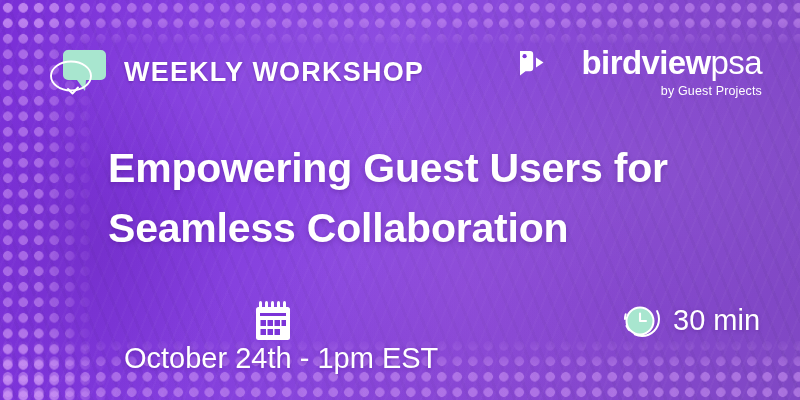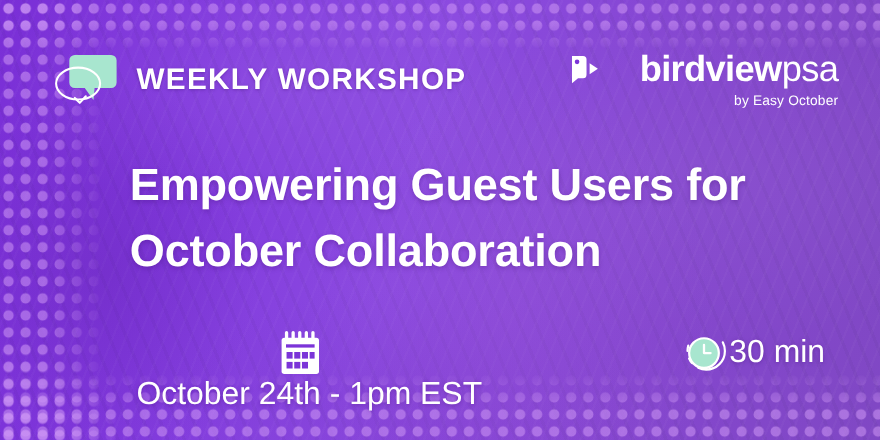--- a/index.html
+++ b/index.html
@@ -106,21 +106,21 @@
     margin-top: 5px;
     color: #ffffff;
     font-size: 12.5px;
     font-weight: 500;
     letter-spacing: 0.15px;
   }
 
   
   .headline {
     position: absolute;
-    left: 118px; top: 138px;
+    left: 108px; top: 138px;
     width: 640px;
     color: #ffffff;
     font-size: 41px;
     font-weight: bold;
     line-height: 1.47;
     letter-spacing: -0.2px;
     text-shadow: 0 2px 5px rgba(60,10,110,0.30);
   }
   .headline .ln { display: block; }
 
@@ -138,21 +138,21 @@
   .cal-icon { width: 40px; height: 42px; display:block; }
   .clock-icon { width: 40px; height: 40px; display:block; }
   .meta-text {
     margin-left: 16px;
     color: #ffffff;
     font-size: 29px;
     font-weight: 400;
     white-space: nowrap;
     text-shadow: 0 1px 4px rgba(60,10,110,0.35);
   }
-  .meta-dur .meta-text { margin-left: 1px; }
+  .meta-dur .meta-text { margin-left: 11px; }
 </style>
 </head>
 <body>
 
 <div id="banner">
 
   <div class="bg-base"></div>
   <div class="bg-texture"></div>
   <div class="dots dots-left"></div>
   <div class="dots dots-top"></div>
@@ -172,26 +172,26 @@
 
     <div class="logo-block">
       <div class="logo-row">
         <svg class="logo-mark" viewBox="0 0 30 30">
           <path d="M3 3 H13 a3.2 3.2 0 0 1 3.2 3.2 V20 a3.2 3.2 0 0 1 -3.2 3.2 H8.5 L3 27.6 Z" fill="#ffffff"></path>
           <circle cx="7.6" cy="8.2" r="2.1" fill="#7B34D8"></circle>
           <path d="M19 9.5 L26.5 14.5 L19 19.5 Z" fill="#ffffff"></path>
         </svg>
         <span class="logo-word"><span class="logo-bold">birdview</span><span class="logo-light">psa</span></span>
       </div>
-      <div class="logo-sub">by Easy October</div>
+      <div class="logo-sub">by Guest Projects</div>
     </div>
 
     <div class="headline">
       <span class="ln">Empowering Guest Users for</span>
-      <span class="ln">October Collaboration</span>
+      <span class="ln">Seamless Collaboration</span>
     </div>
 
     <div class="meta-date">
       <svg class="cal-icon" viewBox="0 0 40 42">
         <g fill="#ffffff">
           <rect x="6" y="1" width="3" height="7" rx="1.5"></rect>
           <rect x="12" y="1" width="3" height="7" rx="1.5"></rect>
           <rect x="18" y="1" width="3" height="7" rx="1.5"></rect>
           <rect x="24" y="1" width="3" height="7" rx="1.5"></rect>
           <rect x="30" y="1" width="3" height="7" rx="1.5"></rect>

